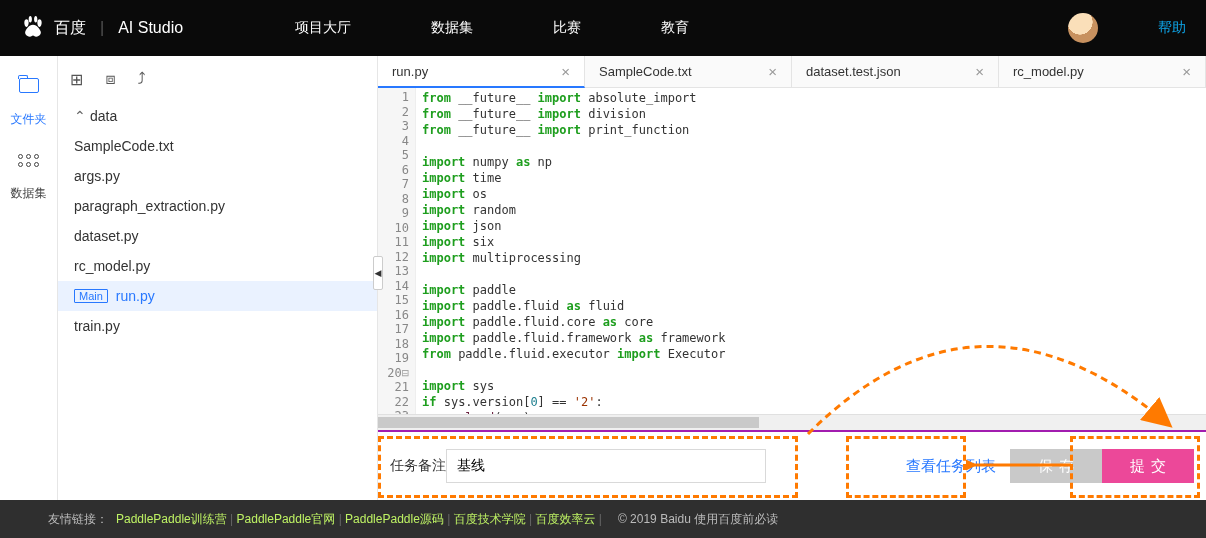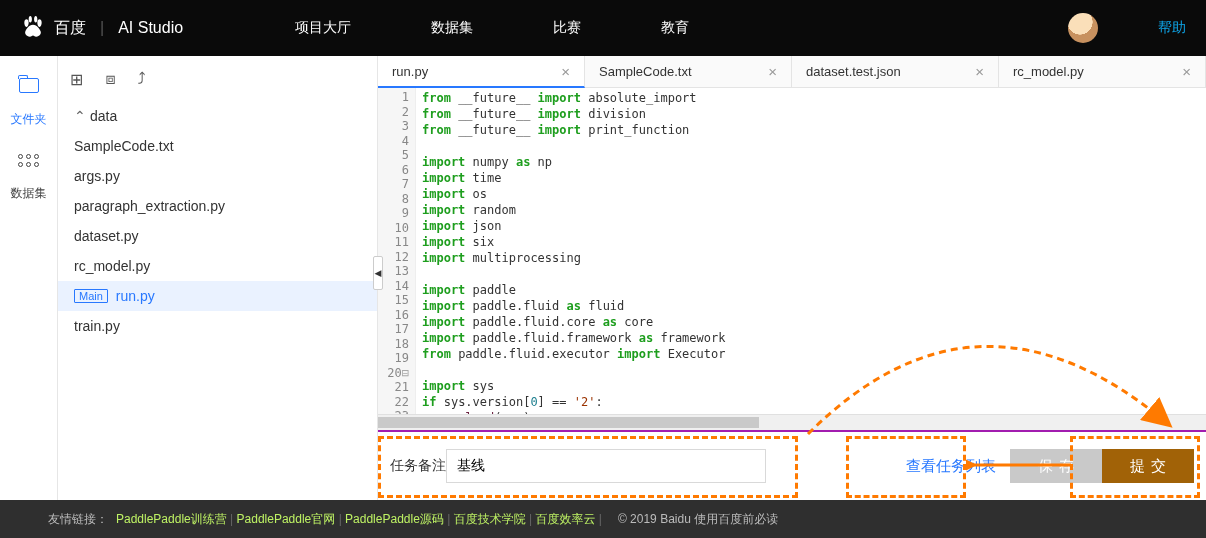--- a/index.html
+++ b/index.html
@@ -43,21 +43,21 @@
   .collapse-handle{position:absolute;left:-5px;top:200px;width:10px;height:34px;background:#fff;border:1px solid #ccc;border-radius:2px;display:flex;align-items:center;justify-content:center;font-size:9px;cursor:pointer;z-index:5}
   .hscroll{height:16px;border-top:1px solid #e0e0e0;background:#f0f0f0;position:relative}
   .hscroll .thumb{position:absolute;left:0;top:2px;height:11px;width:46%;background:#c9c9c9}
   .bottom-bar{height:70px;border-top:2px solid #a21caf;display:flex;align-items:center;padding:0 12px;}
   .task-lbl{font-size:14px}
   .task-inp{width:320px;height:34px;border:1px solid #d9d9d9;padding:0 10px;font-size:14px}
   .flex-sp{flex:1}
   .link-b{color:#2878ff;font-size:15px;cursor:pointer;padding:0 14px}
   .btn{height:34px;width:92px;border:none;font-size:15px;cursor:pointer;letter-spacing:6px;padding-left:6px}
   .btn.gray{background:#c9c9c9;color:#fff}
-  .btn.blue{background:#a16207;color:#fff}
+  .btn.blue{background:#ec4899;color:#fff}
   .dash{position:absolute;border:3px dashed #ff7a00;pointer-events:none}
   .arrow-svg{position:absolute;pointer-events:none}
   .footer{height:38px;background:#2f2f2f;color:#bbb;display:flex;align-items:center;padding:0 48px;font-size:12px;gap:8px}
   .footer a{color:#bef264;cursor:pointer}
   .footer .sep{color:#666}
 </style>
 </head>
 <body>
 
 <div class="topbar">

